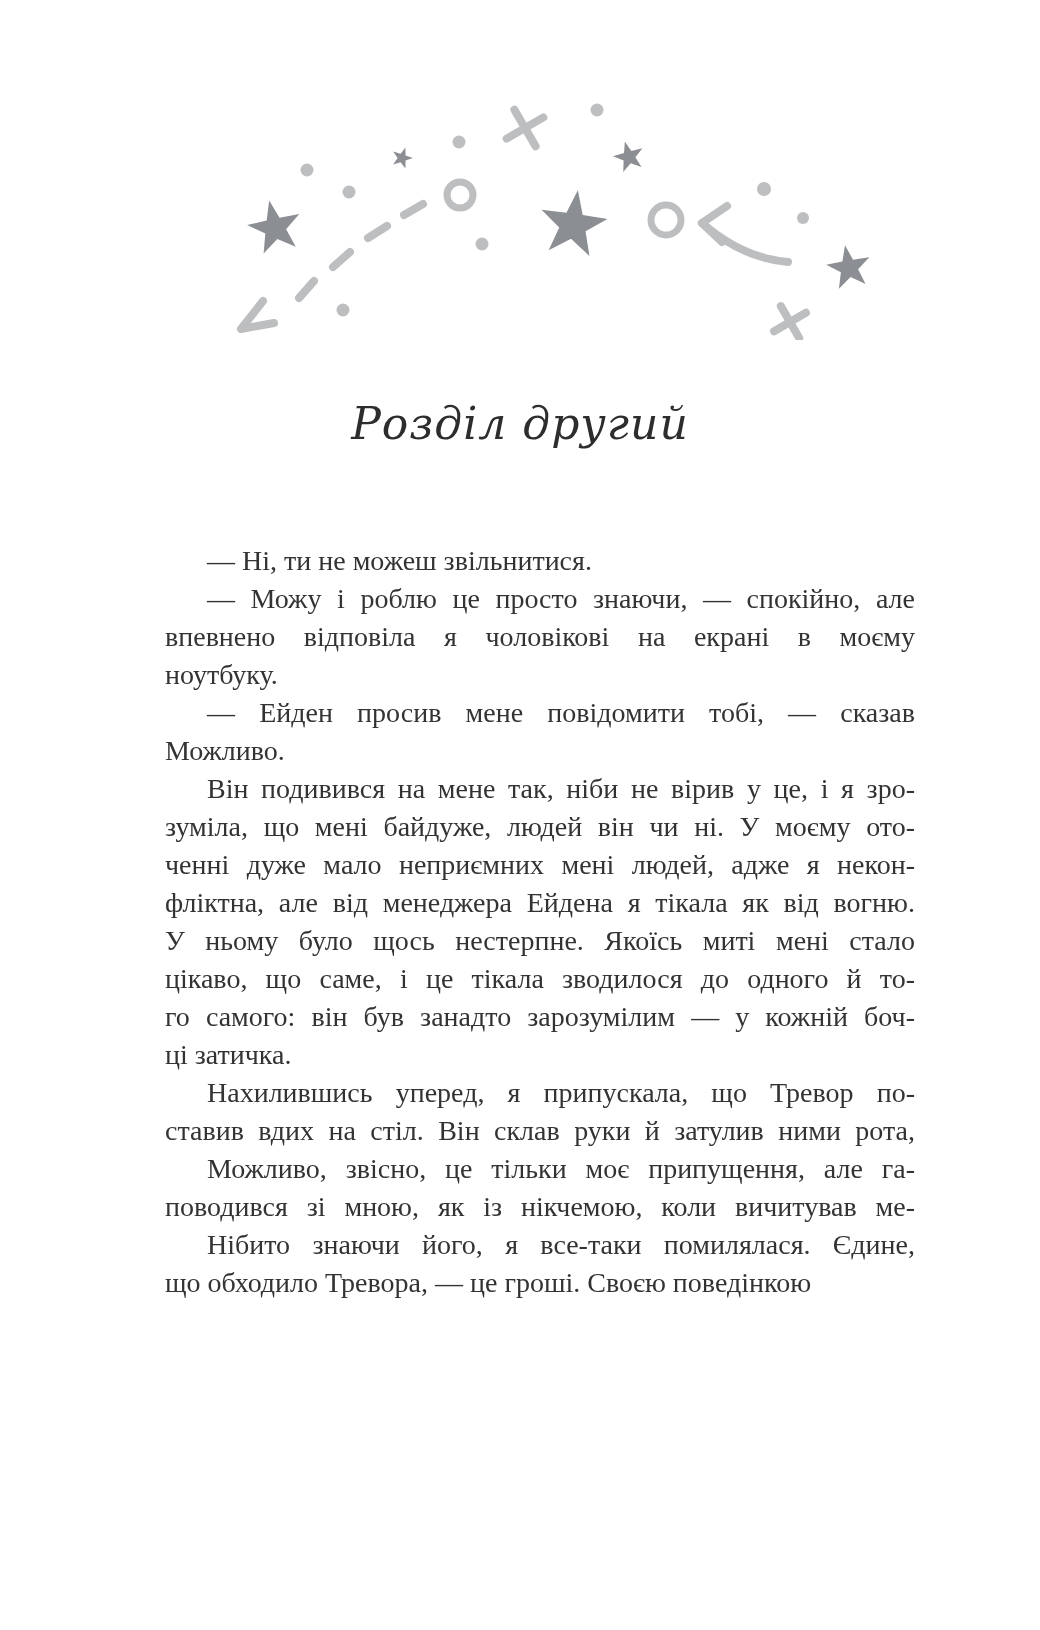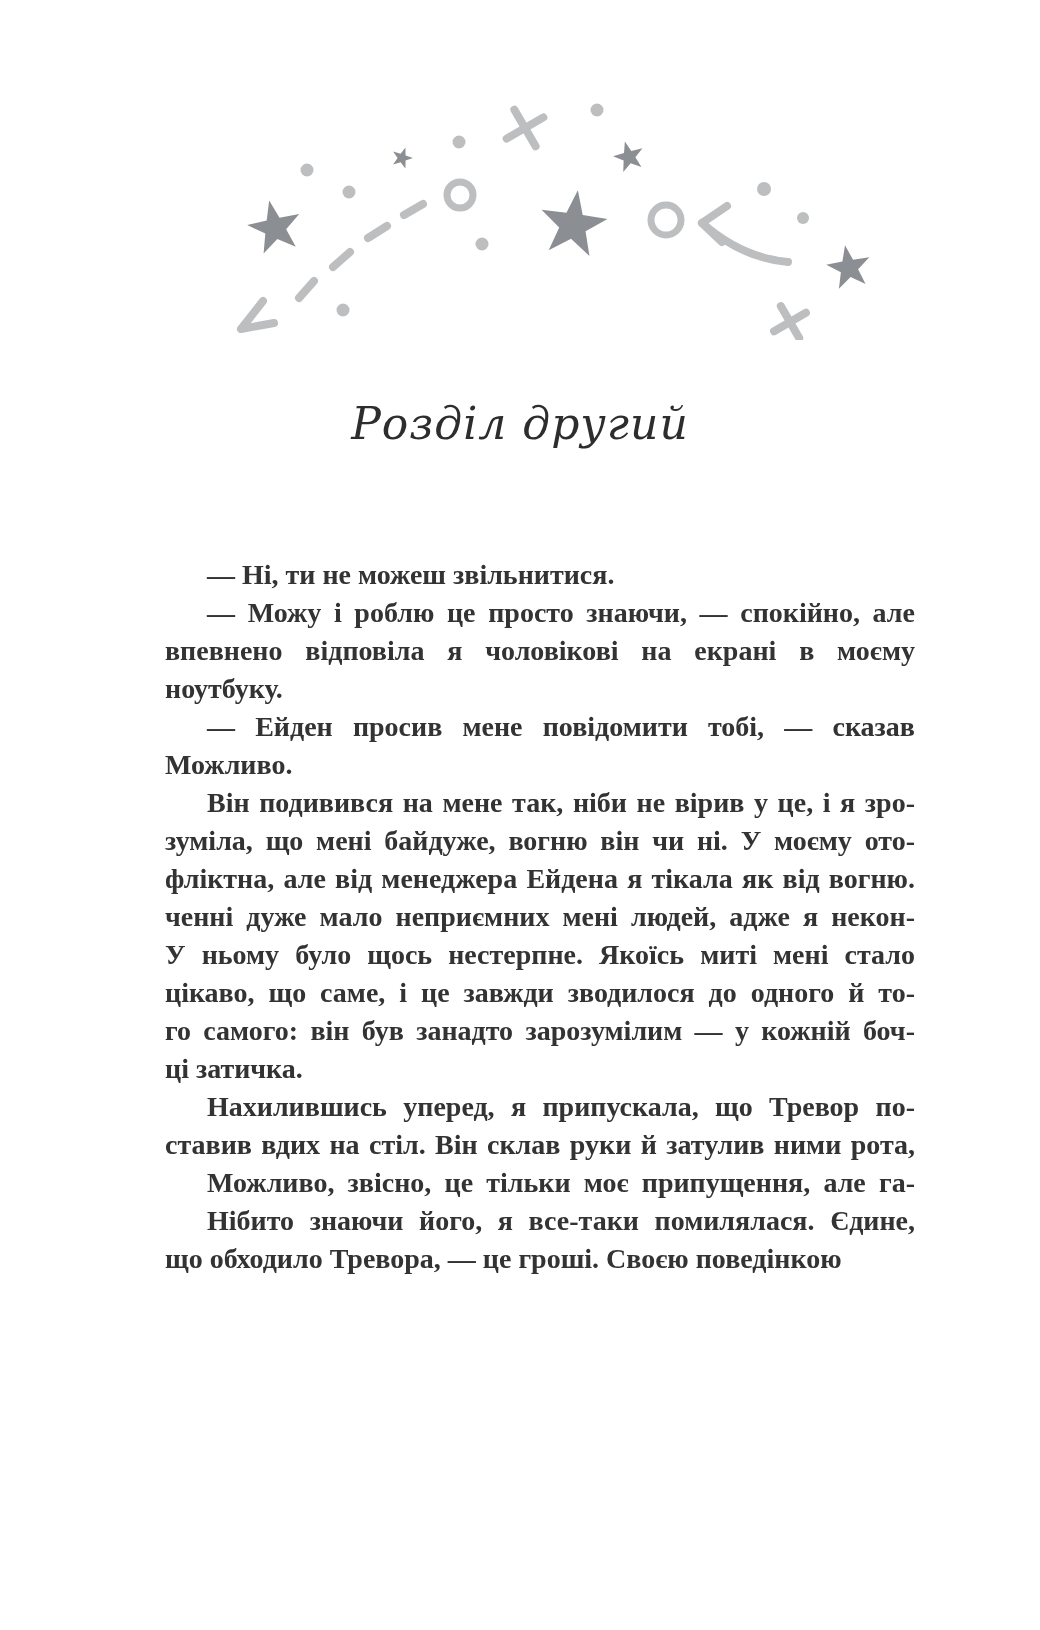--- a/index.html
+++ b/index.html
@@ -32,26 +32,25 @@
     font-style: italic;
     font-weight: normal;
     font-size: 44px;
     line-height: 106px;
     color: #2d2d2d;
     letter-spacing: 1px;
   }
   .body-text {
     position: absolute;
     left: 165px;
-    top: 556px;
+    top: 542px;
     width: 750px;
     font-size: 28px;
     line-height: 38px;
     color: #333333;
-    font-weight: bold;
   }
   .line {
     text-align: justify;
     text-align-last: justify;
     white-space: normal;
   }
   .line.last {
     text-align-last: left;
   }
   .line.indent {
@@ -111,25 +110,26 @@
 <h1 class="chapter-title" style="color: rgb(45, 45, 45);">Розділ другий</h1>
 
 <div class="body-text">
     <div class="line indent last">— Ні, ти не можеш звільнитися.</div>
     <div class="line indent">— Можу і роблю це просто знаючи, — спокійно, але</div>
     <div class="line">впевнено відповіла я чоловікові на екрані в моєму</div>
     <div class="line last">ноутбуку.</div>
     <div class="line indent">— Ейден просив мене повідомити тобі, — сказав</div>
     <div class="line last">Можливо.</div>
     <div class="line indent">Він подивився на мене так, ніби не вірив у це, і я зро-</div>
-    <div class="line">зуміла, що мені байдуже, вогню він чи ні. У моєму ото-</div>
+    <div class="line">зуміла, що мені байдуже, людей він чи ні. У моєму ото-</div>
+    <div class="line">ченні дуже мало неприємних мені людей, адже я некон-</div>
     <div class="line">фліктна, але від менеджера Ейдена я тікала як від вогню.</div>
-    <div class="line">ченні дуже мало неприємних мені людей, адже я некон-</div>
     <div class="line">У ньому було щось нестерпне. Якоїсь миті мені стало</div>
-    <div class="line">цікаво, що саме, і це завжди зводилося до одного й то-</div>
+    <div class="line">цікаво, що саме, і це тікала зводилося до одного й то-</div>
     <div class="line">го самого: він був занадто зарозумілим — у кожній боч-</div>
     <div class="line last">ці затичка.</div>
     <div class="line indent">Нахилившись уперед, я припускала, що Тревор по-</div>
     <div class="line">ставив вдих на стіл. Він склав руки й затулив ними рота,</div>
     <div class="line indent">Можливо, звісно, це тільки моє припущення, але га-</div>
+    <div class="line">поводився зі мною, як із нікчемою, коли вичитував ме-</div>
     <div class="line indent">Нібито знаючи його, я все-таки помилялася. Єдине,</div>
     <div class="line last">що обходило Тревора, — це гроші. Своєю поведінкою</div>
   </div>
 
 </body></html>

